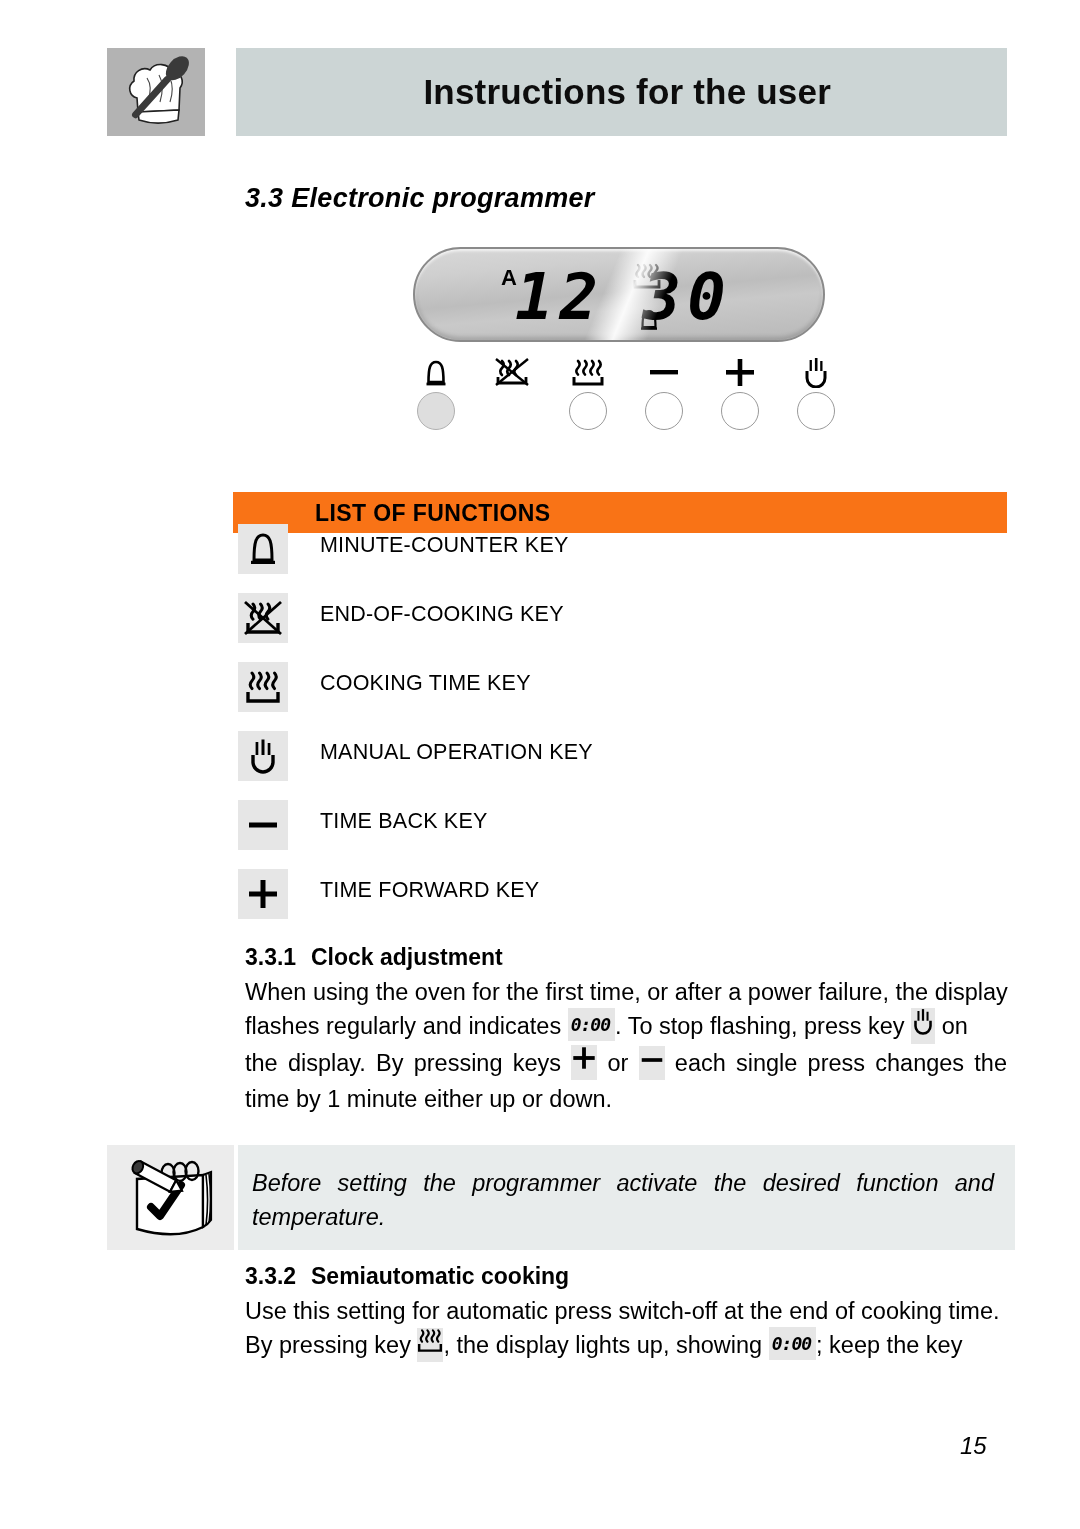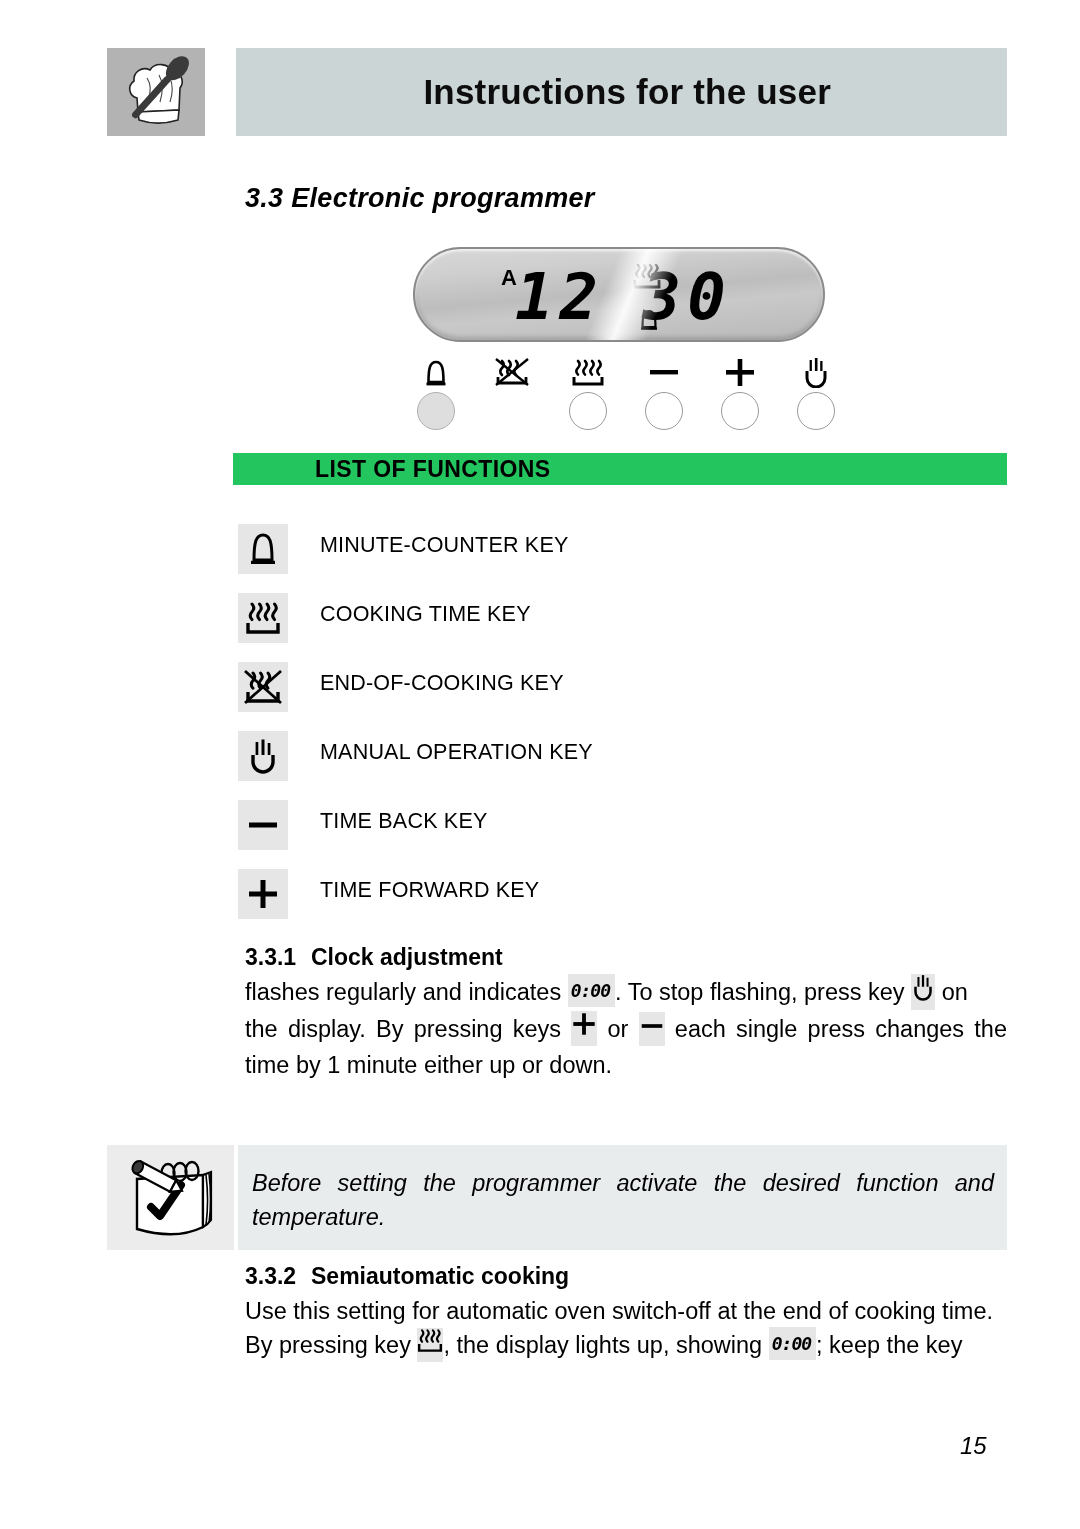--- a/index.html
+++ b/index.html
@@ -156,24 +156,24 @@
     border: 1.4px solid #9a9a9a;
     background: #ffffff;
     box-sizing: border-box;
   }
   .btn-circle.filled { background: #dedede; border-color: #b0b0b0; }
 
   
   .lof-bar {
     position: absolute;
     left: 233px;
-    top: 453px;
+    top: 492px;
     width: 774px;
-    height: 32px;
-    background: #22c55e;
+    height: 41px;
+    background: #f97316;
   }
   .lof-bar span {
     position: absolute;
     left: 82px;
     top: 50%;
     transform: translateY(-50%);
     font-size: 23px;
     font-weight: bold;
     letter-spacing: .4px;
   }
@@ -273,20 +273,21 @@
     align-items: center;
     justify-content: center;
   }
   .note-body {
     position: absolute;
     left: 131px;
     top: 0;
     width: 769px;
     height: 105px;
     background: #e8ecec;
+    padding-left: 8px;
   }
   .note-text {
     position: absolute;
     left: 14px;
     top: 21px;
     width: 742px;
     font-size: 23.5px;
     font-style: italic;
     line-height: 34px;
   }
@@ -439,47 +440,47 @@
       <svg width="30" height="34" viewBox="0 0 30 34">
         <path d="M15 3 C22 3 24 10 24 28 L6 28 C6 10 8 3 15 3 Z" fill="none" stroke="#000" stroke-width="3"></path>
         <path d="M3 30.4 L27 30.4" stroke="#000" stroke-width="3.2"></path>
       </svg>
     </div>
     <div class="fn-label">MINUTE-COUNTER KEY</div>
   </div>
 
   <div class="fn-row">
     <div class="fn-icon">
-      <svg width="36" height="34" viewBox="0 0 36 34">
-        <path d="M7 3 q3.6 3.9 0 7.8 q-3.6 3.9 0 7.8" fill="none" stroke="#000" stroke-width="3" stroke-linecap="round"></path>
-        <path d="M14.5 3 q3.6 3.9 0 7.8 q-3.6 3.9 0 7.8" fill="none" stroke="#000" stroke-width="3" stroke-linecap="round"></path>
-        <path d="M22 3 q3.6 3.9 0 7.8 q-3.6 3.9 0 7.8" fill="none" stroke="#000" stroke-width="3" stroke-linecap="round"></path>
-        <path d="M29.5 3 q3.6 3.9 0 7.8 q-3.6 3.9 0 7.8" fill="none" stroke="#000" stroke-width="3" stroke-linecap="round"></path>
-        <path d="M3 22 L3 31 L33 31 L33 22" fill="none" stroke="#000" stroke-width="3.4"></path>
-      </svg>
-    </div>
-    <div class="fn-label">COOKING TIME KEY</div>
-  </div>
-
-  <div class="fn-row">
-    <div class="fn-icon">
       <svg width="40" height="36" viewBox="0 0 40 36">
         <path d="M10 4 q3.5 3.8 0 7.6 q-3.5 3.8 0 7.6" fill="none" stroke="#000" stroke-width="3" stroke-linecap="round"></path>
         <path d="M17.5 4 q3.5 3.8 0 7.6 q-3.5 3.8 0 7.6" fill="none" stroke="#000" stroke-width="3" stroke-linecap="round"></path>
         <path d="M25 4 q3.5 3.8 0 7.6 q-3.5 3.8 0 7.6" fill="none" stroke="#000" stroke-width="3" stroke-linecap="round"></path>
         <path d="M5 23 L5 32 L35 32 L35 23" fill="none" stroke="#000" stroke-width="3.4"></path>
         <path d="M2 2 L38 34" stroke="#000" stroke-width="2.8"></path>
         <path d="M38 2 L2 34" stroke="#000" stroke-width="2.8"></path>
       </svg>
     </div>
     <div class="fn-label">END-OF-COOKING KEY</div>
   </div>
 
   <div class="fn-row">
     <div class="fn-icon">
+      <svg width="36" height="34" viewBox="0 0 36 34">
+        <path d="M7 3 q3.6 3.9 0 7.8 q-3.6 3.9 0 7.8" fill="none" stroke="#000" stroke-width="3" stroke-linecap="round"></path>
+        <path d="M14.5 3 q3.6 3.9 0 7.8 q-3.6 3.9 0 7.8" fill="none" stroke="#000" stroke-width="3" stroke-linecap="round"></path>
+        <path d="M22 3 q3.6 3.9 0 7.8 q-3.6 3.9 0 7.8" fill="none" stroke="#000" stroke-width="3" stroke-linecap="round"></path>
+        <path d="M29.5 3 q3.6 3.9 0 7.8 q-3.6 3.9 0 7.8" fill="none" stroke="#000" stroke-width="3" stroke-linecap="round"></path>
+        <path d="M3 22 L3 31 L33 31 L33 22" fill="none" stroke="#000" stroke-width="3.4"></path>
+      </svg>
+    </div>
+    <div class="fn-label">COOKING TIME KEY</div>
+  </div>
+
+  <div class="fn-row">
+    <div class="fn-icon">
       <svg width="32" height="36" viewBox="0 0 32 36">
         <rect x="8.6" y="4" width="2.7" height="13" fill="#000"></rect>
         <rect x="14.5" y="1.5" width="3" height="15.5" fill="#000"></rect>
         <rect x="20.7" y="5" width="2.7" height="12" fill="#000"></rect>
         <path d="M6 17 L6 24 a10 10 0 0 0 20 0 L26 17" fill="none" stroke="#000" stroke-width="3.4"></path>
       </svg>
     </div>
     <div class="fn-label">MANUAL OPERATION KEY</div>
   </div>
 
@@ -502,20 +503,21 @@
     <div class="fn-label">TIME FORWARD KEY</div>
   </div>
 
 </div>
 
 <div class="sub-head" style="left:245px; top:944px;">
   <span class="num">3.3.1</span><span>Clock adjustment</span>
 </div>
 
 <div class="para" style="top:975px;">
+  <span class="ln">When using the oven for the first time, or after a power failure, the display</span>
 
   <span class="ln">
     <span>flashes regularly and indicates</span>
     <span class="inline-lcd">0:00</span><span>. To stop flashing, press key</span>
     <span class="inline-ico">
       <svg width="24" height="27" viewBox="0 0 32 36">
         <rect x="8.6" y="4" width="2.7" height="13" fill="#000"></rect>
         <rect x="14.5" y="1.5" width="3" height="15.5" fill="#000"></rect>
         <rect x="20.7" y="5" width="2.7" height="12" fill="#000"></rect>
         <path d="M6 17 L6 24 a10 10 0 0 0 20 0 L26 17" fill="none" stroke="#000" stroke-width="3.4"></path>
@@ -570,21 +572,21 @@
       <span style="display:block">temperature.</span>
     </div>
   </div>
 </div>
 
 <div class="sub-head" style="left:245px; top:1263px;">
   <span class="num">3.3.2</span><span>Semiautomatic cooking</span>
 </div>
 
 <div class="para" style="top:1294px;">
-  <span class="ln">Use this setting for automatic oven switch-off at the end of cooking time.</span>
+  <span class="ln">Use this setting for automatic press switch-off at the end of cooking time.</span>
   <span class="ln">
     <span>By pressing key</span>
     <span class="inline-ico">
       <svg width="26" height="25" viewBox="0 0 36 34">
         <path d="M7 3 q3.6 3.9 0 7.8 q-3.6 3.9 0 7.8" fill="none" stroke="#000" stroke-width="3" stroke-linecap="round"></path>
         <path d="M14.5 3 q3.6 3.9 0 7.8 q-3.6 3.9 0 7.8" fill="none" stroke="#000" stroke-width="3" stroke-linecap="round"></path>
         <path d="M22 3 q3.6 3.9 0 7.8 q-3.6 3.9 0 7.8" fill="none" stroke="#000" stroke-width="3" stroke-linecap="round"></path>
         <path d="M29.5 3 q3.6 3.9 0 7.8 q-3.6 3.9 0 7.8" fill="none" stroke="#000" stroke-width="3" stroke-linecap="round"></path>
         <path d="M3 22 L3 31 L33 31 L33 22" fill="none" stroke="#000" stroke-width="3.4"></path>
       </svg>

